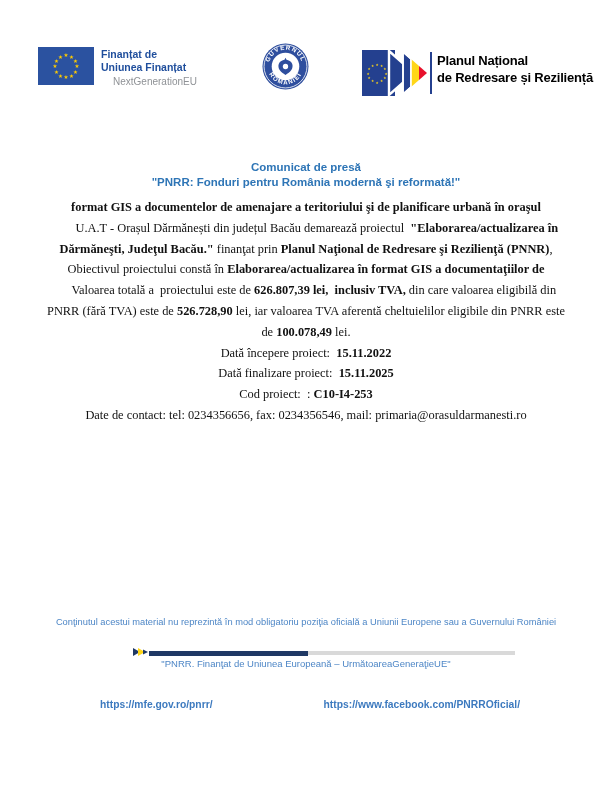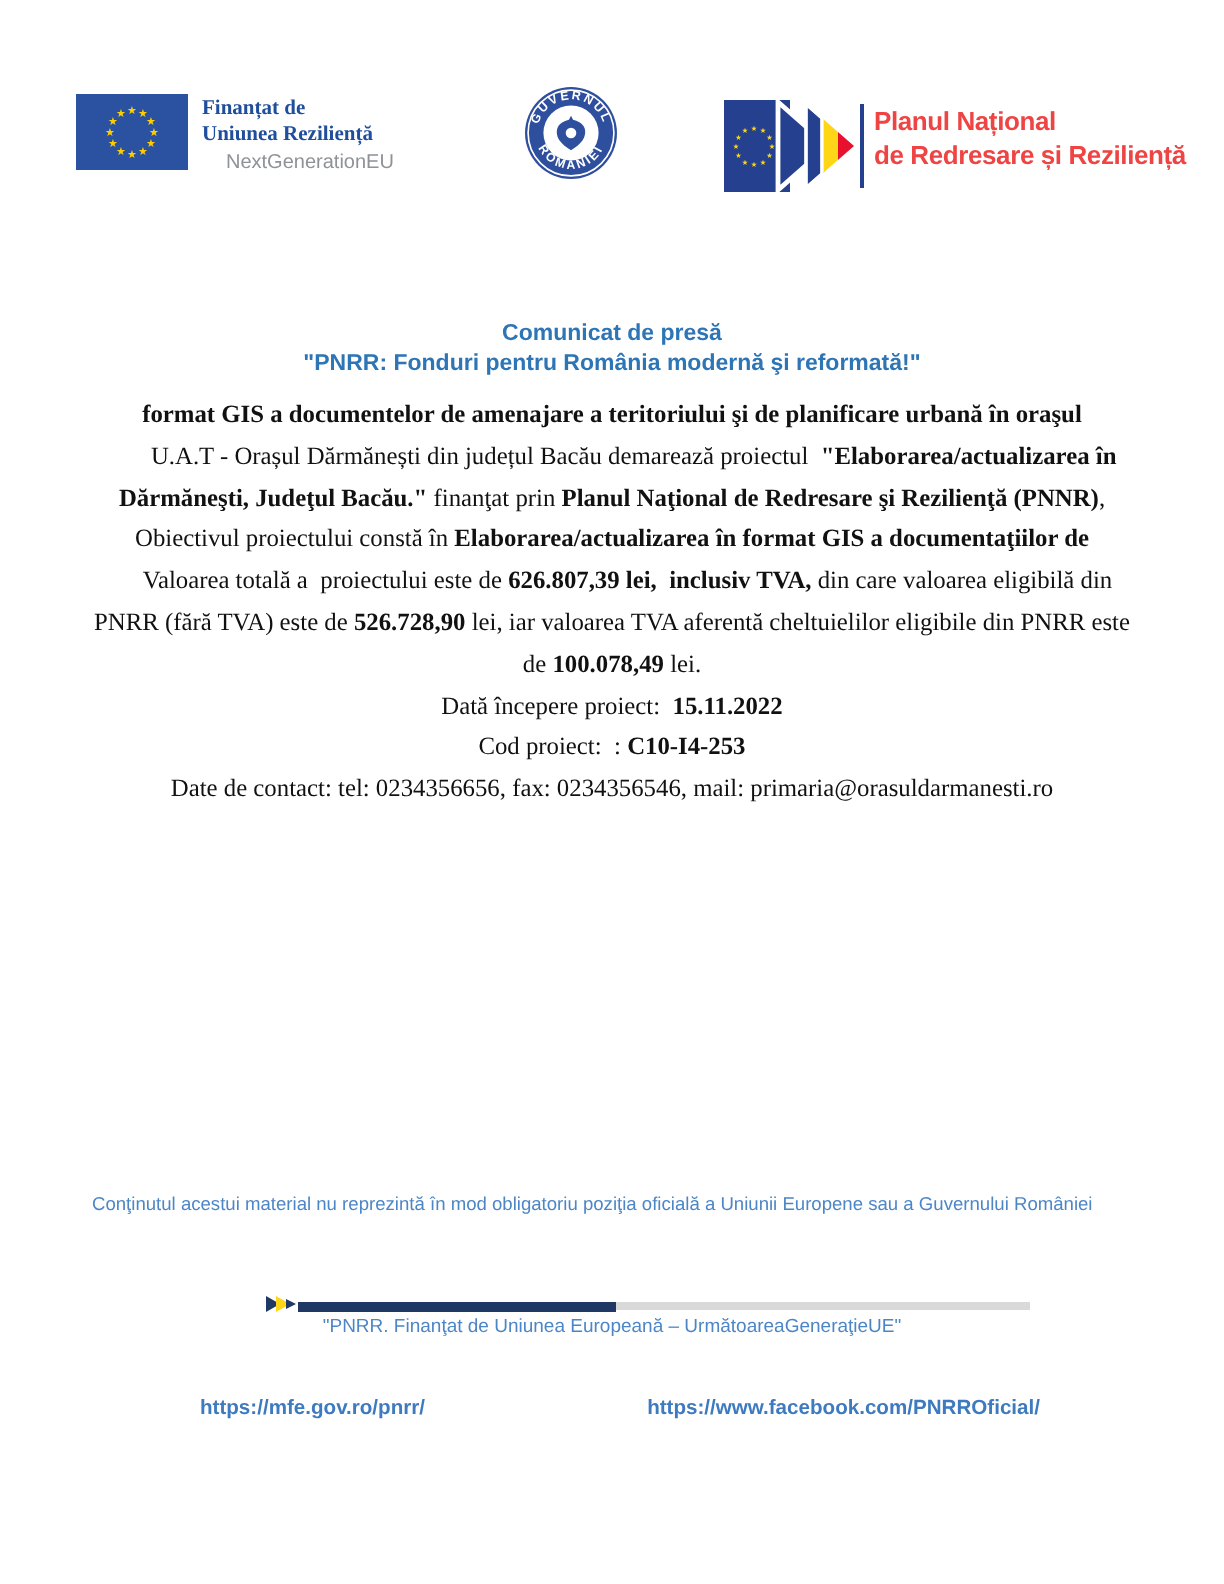--- a/index.html
+++ b/index.html
@@ -3,38 +3,38 @@
 <meta charset="utf-8">
 <style>
   html,body{margin:0;padding:0;background:#e9e9e9;}
   .page{
     position:relative;width:612px;height:792px;margin:0 auto;background:#ffffff;
     font-family:"Liberation Sans",sans-serif;overflow:hidden;
   }
   
   .eu-logo{position:absolute;left:38px;top:47px;display:flex;gap:7px;}
   .eu-text{display:flex;flex-direction:column;justify-content:flex-start;padding-top:1px;}
-  .eu-text .l1,.eu-text .l2{font-weight:bold;color:#1f4e9c;font-size:10.5px;line-height:13px;font-family:Liberation Serif, serif;}
+  .eu-text .l1,.eu-text .l2{font-weight:bold;color:#1f4e9c;font-size:10.5px;line-height:13px;}
   .eu-text .l3{color:#8f9296;font-size:10px;line-height:13px;margin-top:1px;padding-left:12px;}
   .gov-seal{position:absolute;left:262px;top:43px;}
   .pnrr-logo{position:absolute;left:362px;top:50px;}
   .pnrr-divider{position:absolute;left:430px;top:52px;width:2px;height:42px;background:#24408f;}
-  .pnrr-text{position:absolute;left:437px;top:53px;font-weight:bold;color:#ef4444;
+  .pnrr-text{position:absolute;left:437px;top:53px;font-weight:bold;color:#000000;
     font-size:13px;line-height:16.5px;letter-spacing:-0.2px;white-space:nowrap;}
   
   .title-block{position:absolute;left:0;top:129px;width:612px;text-align:center;
     color:#2e75b6;font-weight:bold;}
   .title-line1{font-size:11.5px;line-height:15px;margin-top:31px;}
   .title-line2{font-size:11.5px;line-height:15px;}
   
   .body-block{position:absolute;left:36px;top:197px;width:540px;
     font-family:"Liberation Serif",serif;font-size:12.4px;color:#111;}
   .body-line{text-align:center;line-height:20.8px;white-space:pre-wrap;}
   
-  .disclaimer{position:absolute;left:46px;top:596px;width:520px;
+  .disclaimer{position:absolute;left:46px;top:616px;width:520px;text-align:center;
     color:#4d86c6;font-size:9.3px;line-height:13px;}
   .footer-bar{position:absolute;left:133px;top:647px;display:flex;align-items:center;}
   .bar-navy{width:159px;height:5px;background:#1f3864;margin-top:2px;}
   .bar-gray{width:207px;height:4px;background:#d9d9d9;margin-top:2px;}
   .footer-quote{position:absolute;left:0;top:658px;width:612px;text-align:center;
     color:#4d86c6;font-size:9.5px;line-height:12px;}
   .footer-links{position:absolute;left:100px;top:671px;width:420px;display:flex;
     justify-content:space-between;margin-top:28px;}
   .footer-links a{color:#3d7abf;font-weight:bold;font-size:10.3px;text-decoration:none;}
 </style>
@@ -56,21 +56,21 @@
         <text x="28" y="32">★</text>
           <text x="22.5" y="30.5">★</text>
           <text x="18.5" y="26.5">★</text>
         <text x="17" y="21">★</text>
           <text x="18.5" y="15.5">★</text>
           <text x="22.5" y="11.5">★</text>
       </g>
     </svg>
     <div class="eu-text">
       <span class="l1">Finanțat de</span>
-      <span class="l2">Uniunea Reziliență</span>
+      <span class="l2">Uniunea Finanțat</span>
       <span class="l3">NextGenerationEU</span>
     </div>
   </div>
 
   <div class="gov-seal">
     <svg width="47" height="47" viewBox="0 0 46 46">
       <circle cx="23" cy="23" r="22.5" fill="#2e4e9e"></circle>
       <circle cx="23" cy="23" r="21" fill="none" stroke="#ffffff" stroke-width="0.8"></circle>
       <circle cx="23" cy="23" r="13.5" fill="#ffffff"></circle>
       <defs>
@@ -125,20 +125,21 @@
 
   <div class="body-block">
       <div class="body-line"><b>format GIS a documentelor de amenajare a teritoriului şi de planificare urbană în oraşul</b></div>
       <div class="body-line"><span>       U.A.T - Orașul Dărmănești din județul Bacău demarează proiectul  </span><b>"Elaborarea/actualizarea în</b></div>
       <div class="body-line"><b>Dărmăneşti, Judeţul Bacău."</b><span> finanţat prin </span><b>Planul Naţional de Redresare şi Rezilienţă (PNNR)</b><span>,</span></div>
       <div class="body-line"><span>Obiectivul proiectului constă în </span><b>Elaborarea/actualizarea în format GIS a documentaţiilor de</b></div>
       <div class="body-line"><span>     Valoarea totală a  proiectului este de </span><b>626.807,39 lei,  inclusiv TVA,</b><span> din care valoarea eligibilă din</span></div>
       <div class="body-line"><span>PNRR (fără TVA) este de </span><b>526.728,90</b><span> lei, iar valoarea TVA aferentă cheltuielilor eligibile din PNRR este</span></div>
       <div class="body-line"><span>de </span><b>100.078,49</b><span> lei.</span></div>
       <div class="body-line"><span>Dată începere proiect:  </span><b>15.11.2022</b></div>
+      <div class="body-line"><span>Dată finalizare proiect:  </span><b>15.11.2025</b></div>
       <div class="body-line"><span>Cod proiect:  : </span><b>C10-I4-253</b></div>
       <div class="body-line"><span>Date de contact: tel: 0234356656, fax: 0234356546, mail: primaria@orasuldarmanesti.ro</span></div>
     </div>
 
   <div class="disclaimer">Conţinutul acestui material nu reprezintă în mod obligatoriu poziţia oficială a Uniunii Europene sau a Guvernului României</div>
 
   <div class="footer-bar">
     <svg width="16" height="10" viewBox="0 0 16 10">
       <polygon points="0,1 7,5 0,9" fill="#1f3864"></polygon>
       <polygon points="5,1 12,5 5,9" fill="#ffd617"></polygon>

